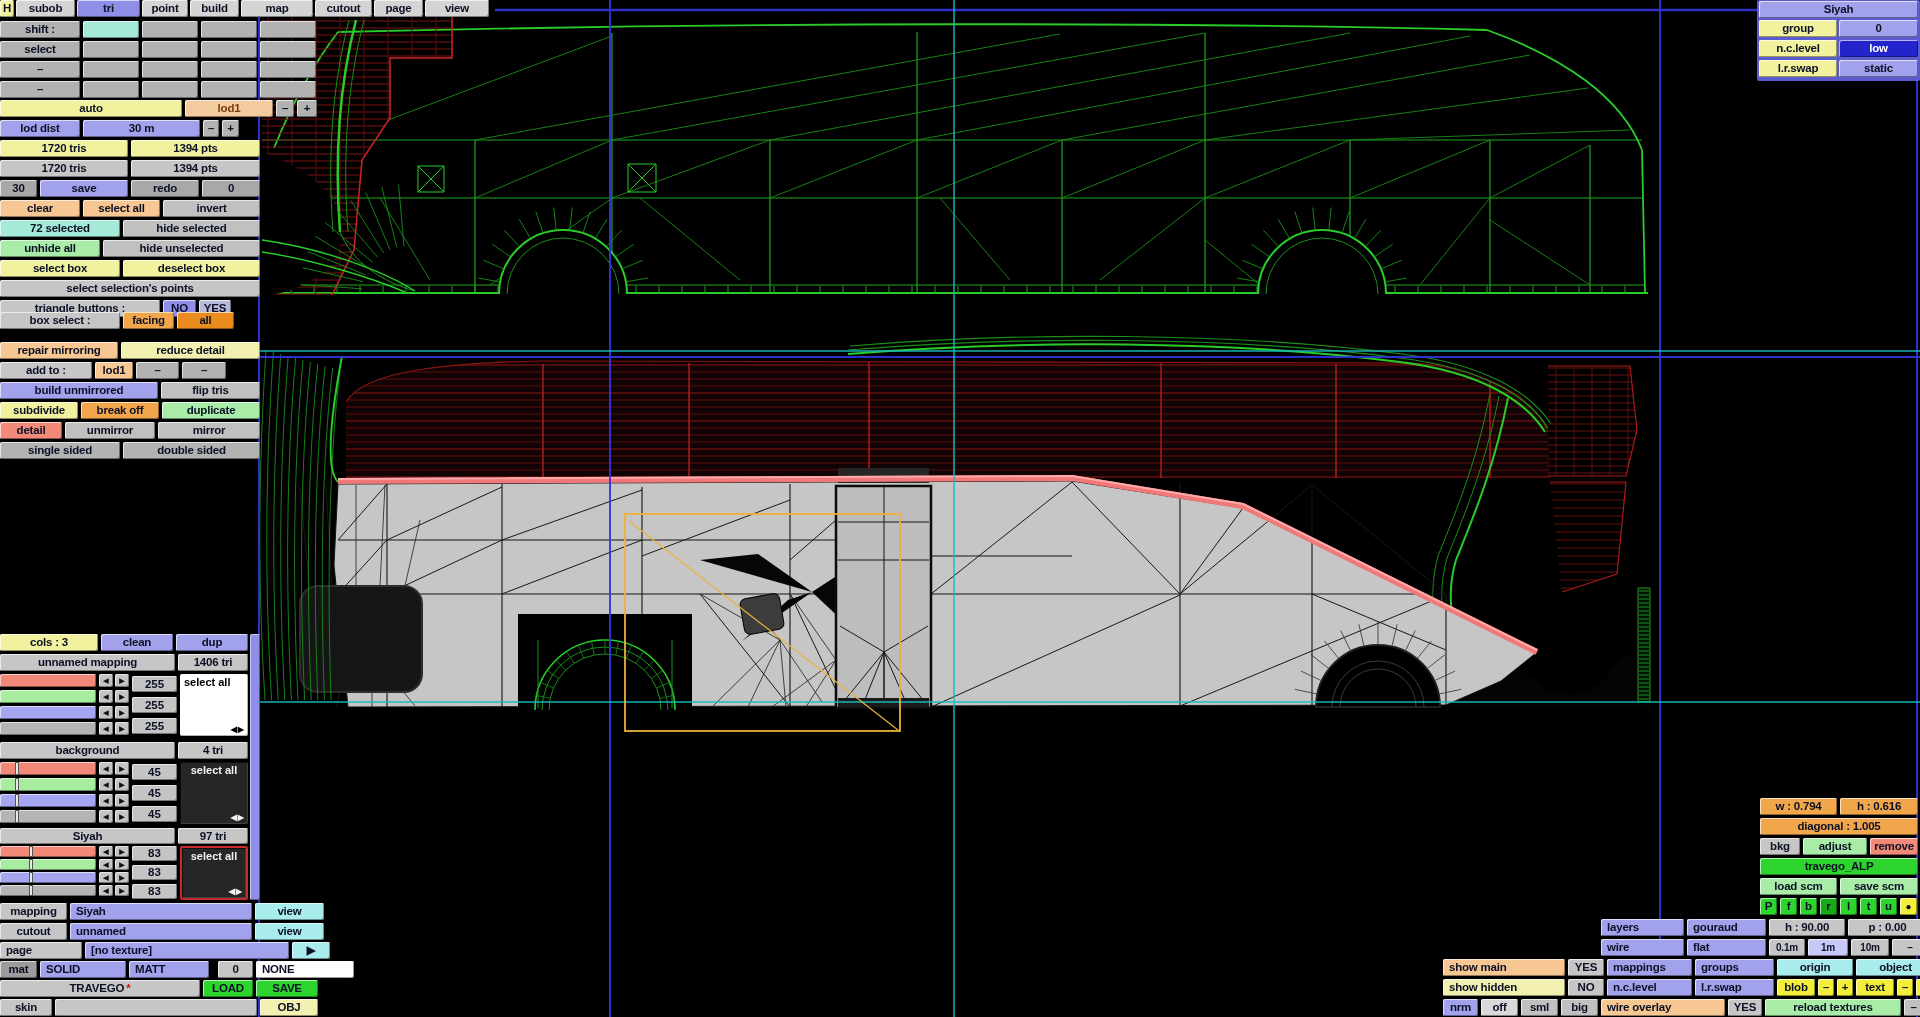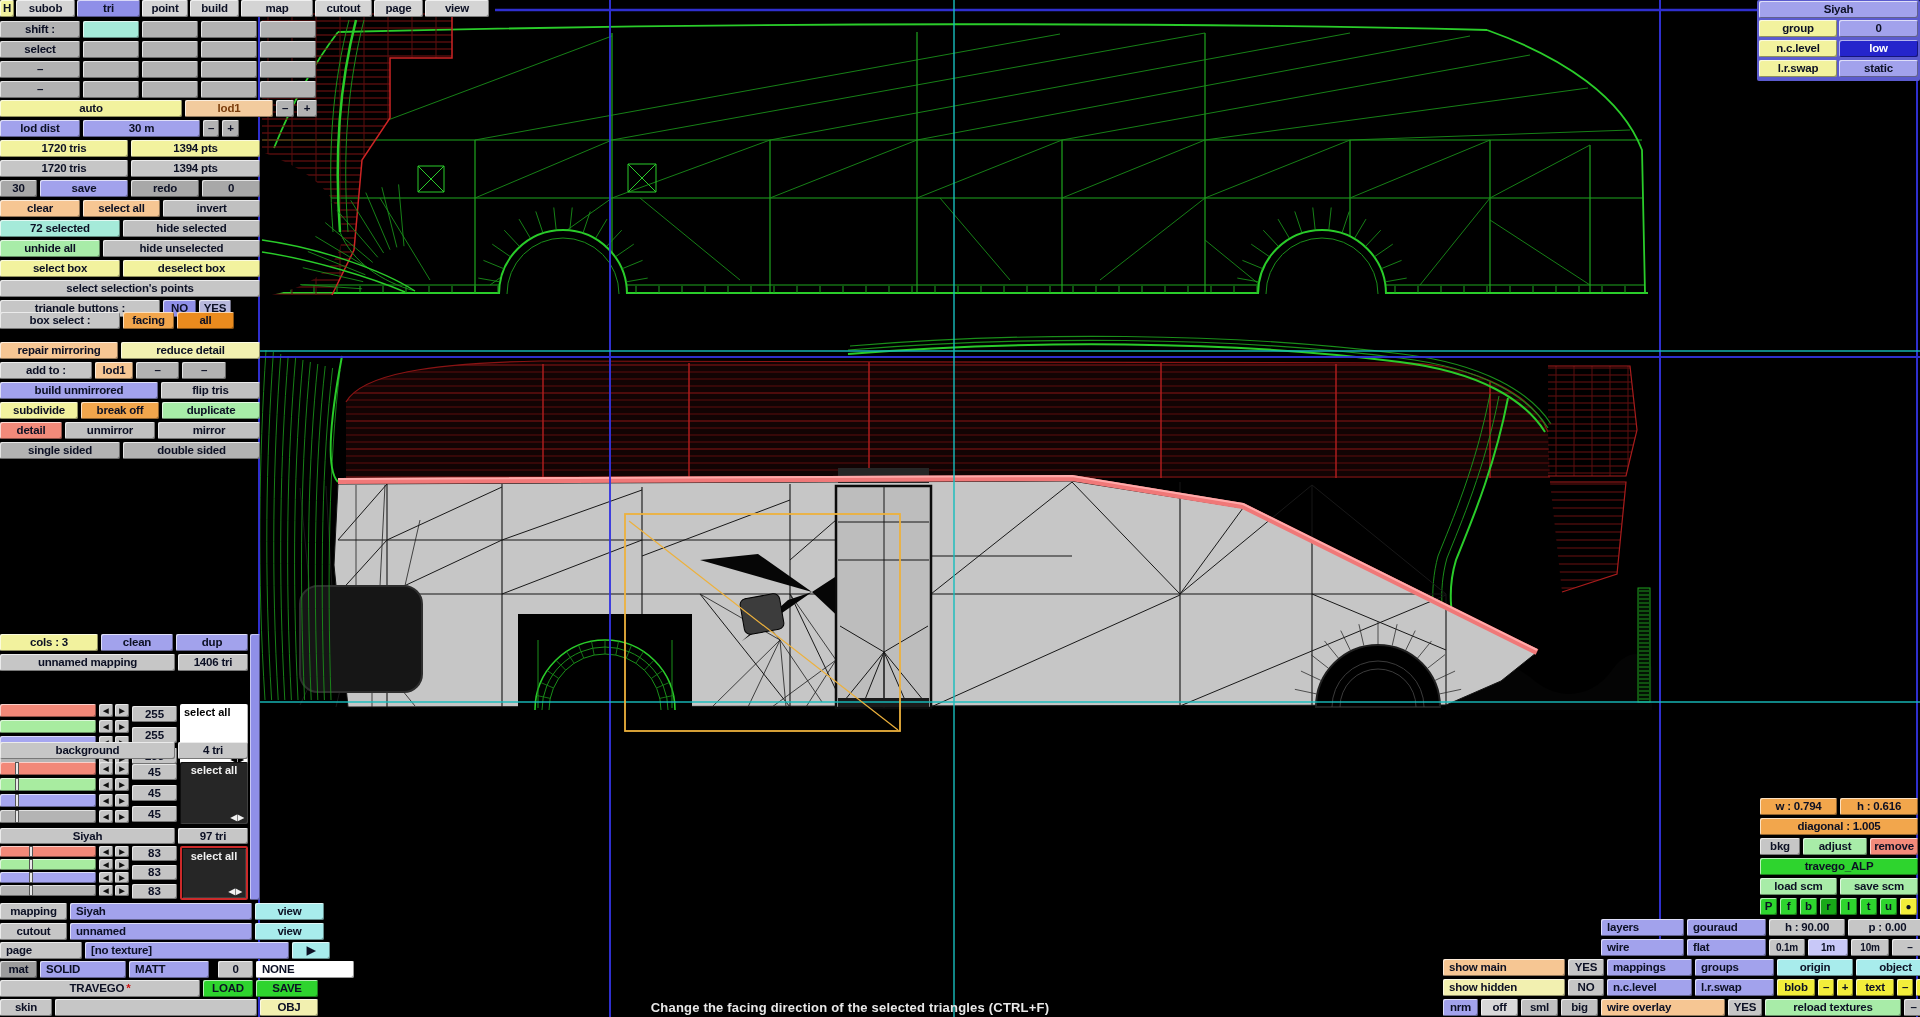--- a/index.html
+++ b/index.html
@@ -591,21 +591,21 @@
   <div class="c yl" style="width:98px">cols : 3</div>
   <div class="c bl" style="width:72px">clean</div>
   <div class="c bl" style="width:72px">dup</div>
 </div>
 <div class="scroll" style="left:250px;top:634px;width:10px;height:266px"></div>
 
 <div class="row" style="left:0;top:654px">
   <div class="c gy" style="width:175px">unnamed mapping</div>
   <div class="c gy" style="width:70px">1406 tri</div>
 </div>
-<div class="sblock" style="top:704px;height:62px">
+<div class="sblock" style="top:674px;height:62px">
   <div class="bar" style="top:0;background:#f28878"></div>
   <div class="bar" style="top:16px;background:#a8eca0"></div>
   <div class="bar" style="top:32px;background:#a6a6f0"></div>
   <div class="bar" style="top:48px;background:#b4b4b4"></div>
   <div class="ar" style="left:99px;top:0">◀</div>
   <div class="ar" style="left:115px;top:0">▶</div>
   <div class="ar" style="left:99px;top:16px">◀</div>
   <div class="ar" style="left:115px;top:16px">▶</div>
   <div class="ar" style="left:99px;top:32px">◀</div>
   <div class="ar" style="left:115px;top:32px">▶</div>
@@ -810,15 +810,14 @@
   <div class="c bl" style="width:35px">nrm</div>
   <div class="c" style="width:37px;background:#d8d8d8">off</div>
   <div class="c" style="width:37px;background:#c0c0c0">sml</div>
   <div class="c" style="width:37px;background:#c0c0c0">big</div>
   <div class="c pe lft" style="width:118px">wire overlay</div>
   <div class="c gy" style="width:34px">YES</div>
   <div class="c gn" style="width:136px">reload textures</div>
   <div class="c" style="width:19px;background:#c0c0c0">–</div>
 </div>
 
-<div id="status">Change the facing direction of the selected triangles (CTRL+F)</div>
 
 </div>
 
 </body></html>

